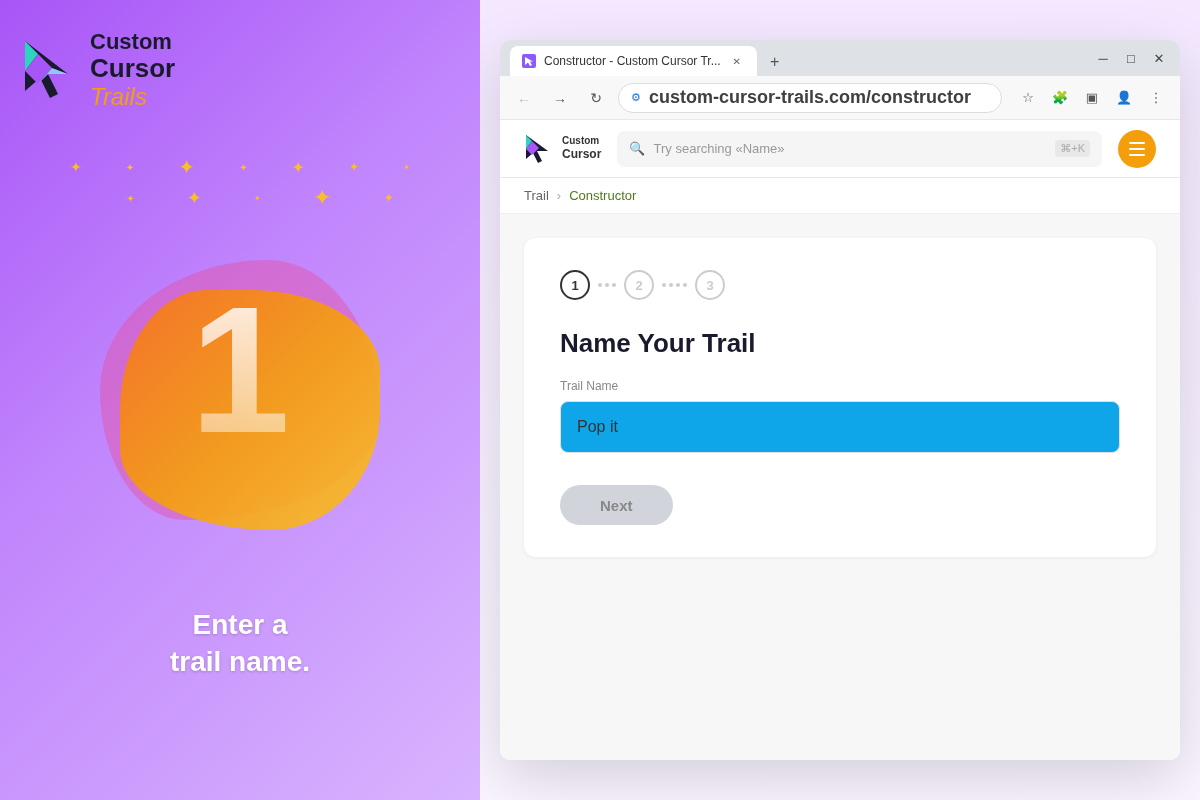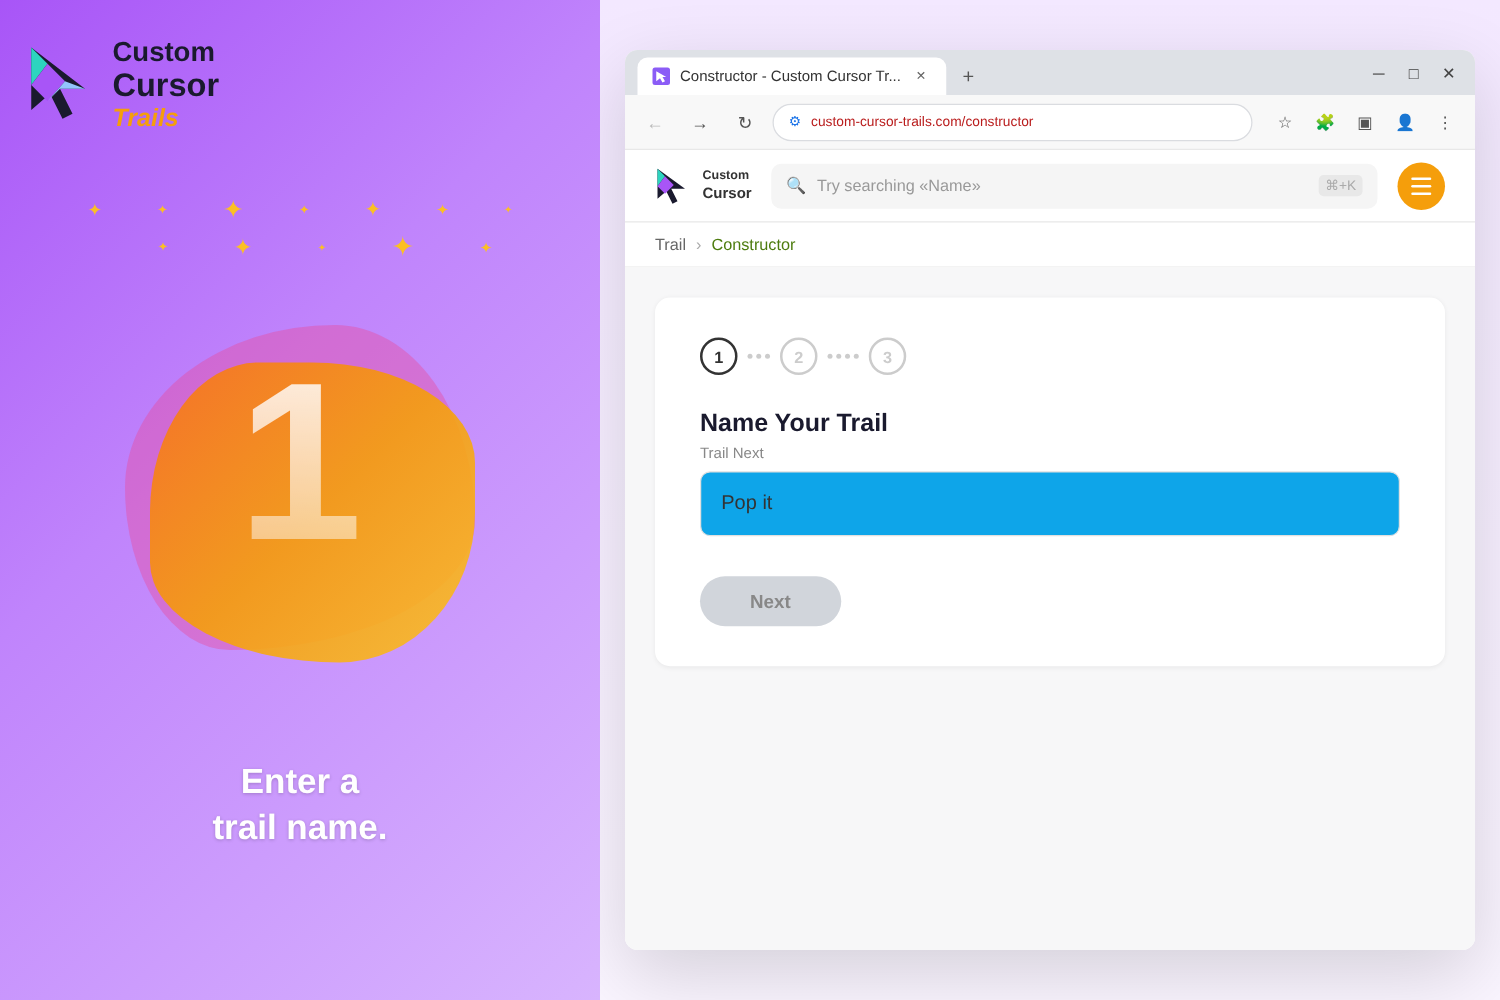--- a/index.html
+++ b/index.html
@@ -51,22 +51,22 @@
     }
 
     .logo-cursor {
       font-size: 26px;
       font-weight: 900;
       color: #1a1a2e;
       line-height: 1.1;
     }
 
     .logo-trails {
-      font-size: 20px;
-      font-weight: 700;
+      font-size: 24px;
+      font-weight: 400;
       color: #f59e0b;
       font-style: italic;
       line-height: 1.2;
     }
 
     .blob-container {
       position: absolute;
       top: 220px;
       left: 50%;
       transform: translateX(-50%);
@@ -403,24 +403,24 @@
     }
 
     .step-dot {
       width: 4px;
       height: 4px;
       border-radius: 50%;
       background: #ccc;
     }
 
     .form-title {
-      font-size: 20px;
+      font-size: 26px;
       font-weight: 800;
       color: #1a1a2e;
-      margin-bottom: 4px;
+      margin-bottom: 20px;
     }
 
     .form-subtitle {
       font-size: 14px;
       color: #666;
       margin-bottom: 24px;
     }
 
     .form-label {
       font-size: 12px;
@@ -560,21 +560,21 @@
       </div>
     </div>
 
     <div class="browser-controls">
       <div class="nav-btn disabled">←</div>
       <div class="nav-btn">→</div>
       <div class="nav-btn">↻</div>
 
       <div class="address-bar">
         <span class="address-icon">⚙</span>
-        <span style="font-size:11px;color:#b91c1c;">custom-cursor-trails.com/constructor</span>
+        <span style="font-size:18px;color:#404040;font-weight:bold;">custom-cursor-trails.com/constructor</span>
       </div>
 
       <div class="browser-actions">
         <div class="browser-action-btn">☆</div>
         <div class="browser-action-btn">🧩</div>
         <div class="browser-action-btn">▣</div>
         <div class="browser-action-btn">👤</div>
         <div class="browser-action-btn">⋮</div>
       </div>
     </div>
@@ -637,21 +637,21 @@
           </div>
           <div class="step-circle inactive">
             <span>3</span>
           </div>
         </div>
 
         
         <h1 class="form-title">Name Your Trail</h1>
 
         
-        <label class="form-label">Trail Next</label>
+        <label class="form-label">Trail Name</label>
         <input class="trail-name-input" type="text" value="Pop it" style="">
 
         
         <div>
           <button class="next-btn">Next</button>
         </div>
 
       </div>
     </div>
 

